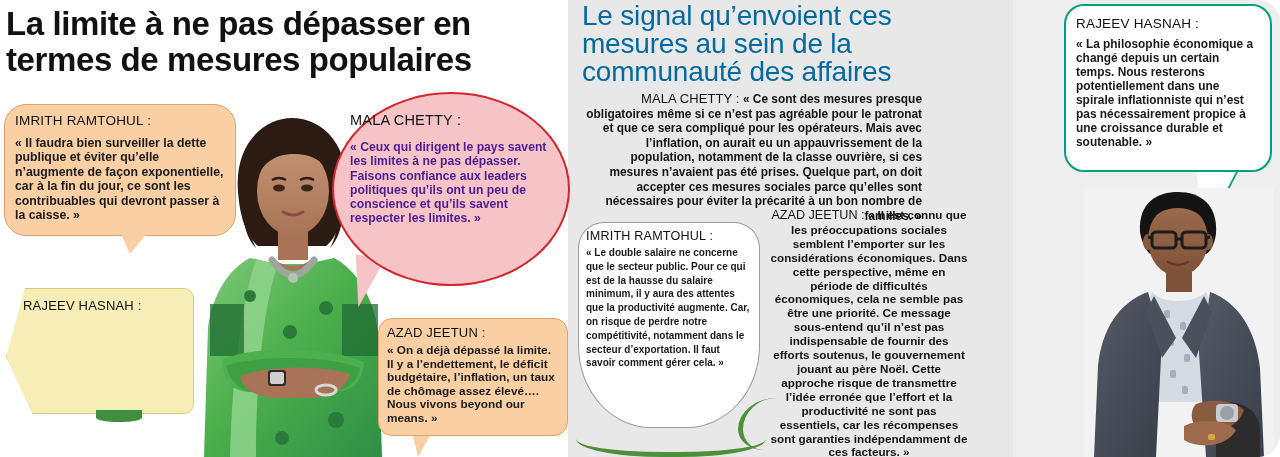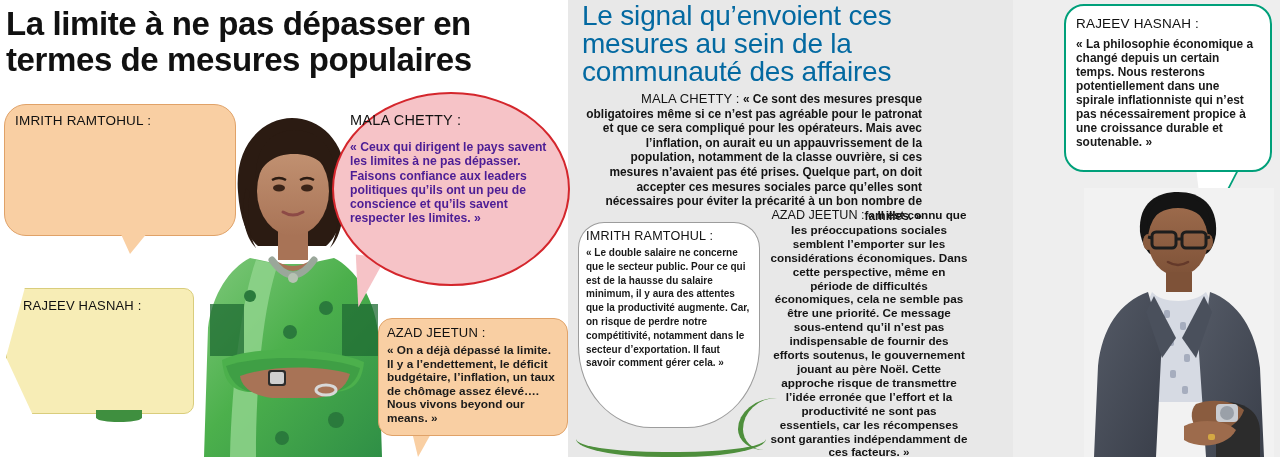--- a/index.html
+++ b/index.html
@@ -3,21 +3,21 @@
 <meta charset="utf-8">
 <style>
   html,body{margin:0;padding:0;}
   body{
     width:1280px;height:457px;
     background:#ffffff;
     font-family:"Liberation Sans", sans-serif;
     overflow:hidden;
     position:relative;
   }
-  .page{position:relative;width:1280px;height:457px;overflow:hidden;background:#fff;}
+  .page{position:relative;width:1280px;height:457px;overflow:hidden;background:#fff;border-radius:22px;}
 
   
   .bg-gray-mid{
     position:absolute;left:568px;top:0;width:445px;height:457px;
     background:#e8e8e8;
   }
   .bg-gray-right{
     position:absolute;left:1013px;top:0;width:267px;height:457px;
     background:#eeeeee;
   }
@@ -232,20 +232,21 @@
       <circle cx="140" cy="200" r="7" fill="#2a7a3c"></circle>
       <circle cx="104" cy="224" r="7" fill="#2a7a3c"></circle>
       <circle cx="150" cy="312" r="8" fill="#2a7a3c"></circle>
       <circle cx="96" cy="330" r="7" fill="#2a7a3c"></circle>
       <circle cx="64" cy="188" r="6" fill="#2a7a3c"></circle>
     </svg>
   </div>
 
   <div class="bubble b-imrith">
     <div class="bub-name">IMRITH RAMTOHUL :</div>
+    <div class="bub-body">« Il faudra bien surveiller la dette publique et éviter qu’elle n’augmente de façon exponentielle, car à la fin du jour, ce sont les contribuables qui devront passer à la caisse. »</div>
   </div>
   <div class="b-imrith-tail"></div>
 
   <div class="bubble b-rajeev-l">
     <div class="bub-name">RAJEEV HASNAH :</div>
   </div>
   <div class="b-rajeev-l-tail"></div>
 
   <div class="b-mala-tail"></div>
   <div class="bubble b-mala">

